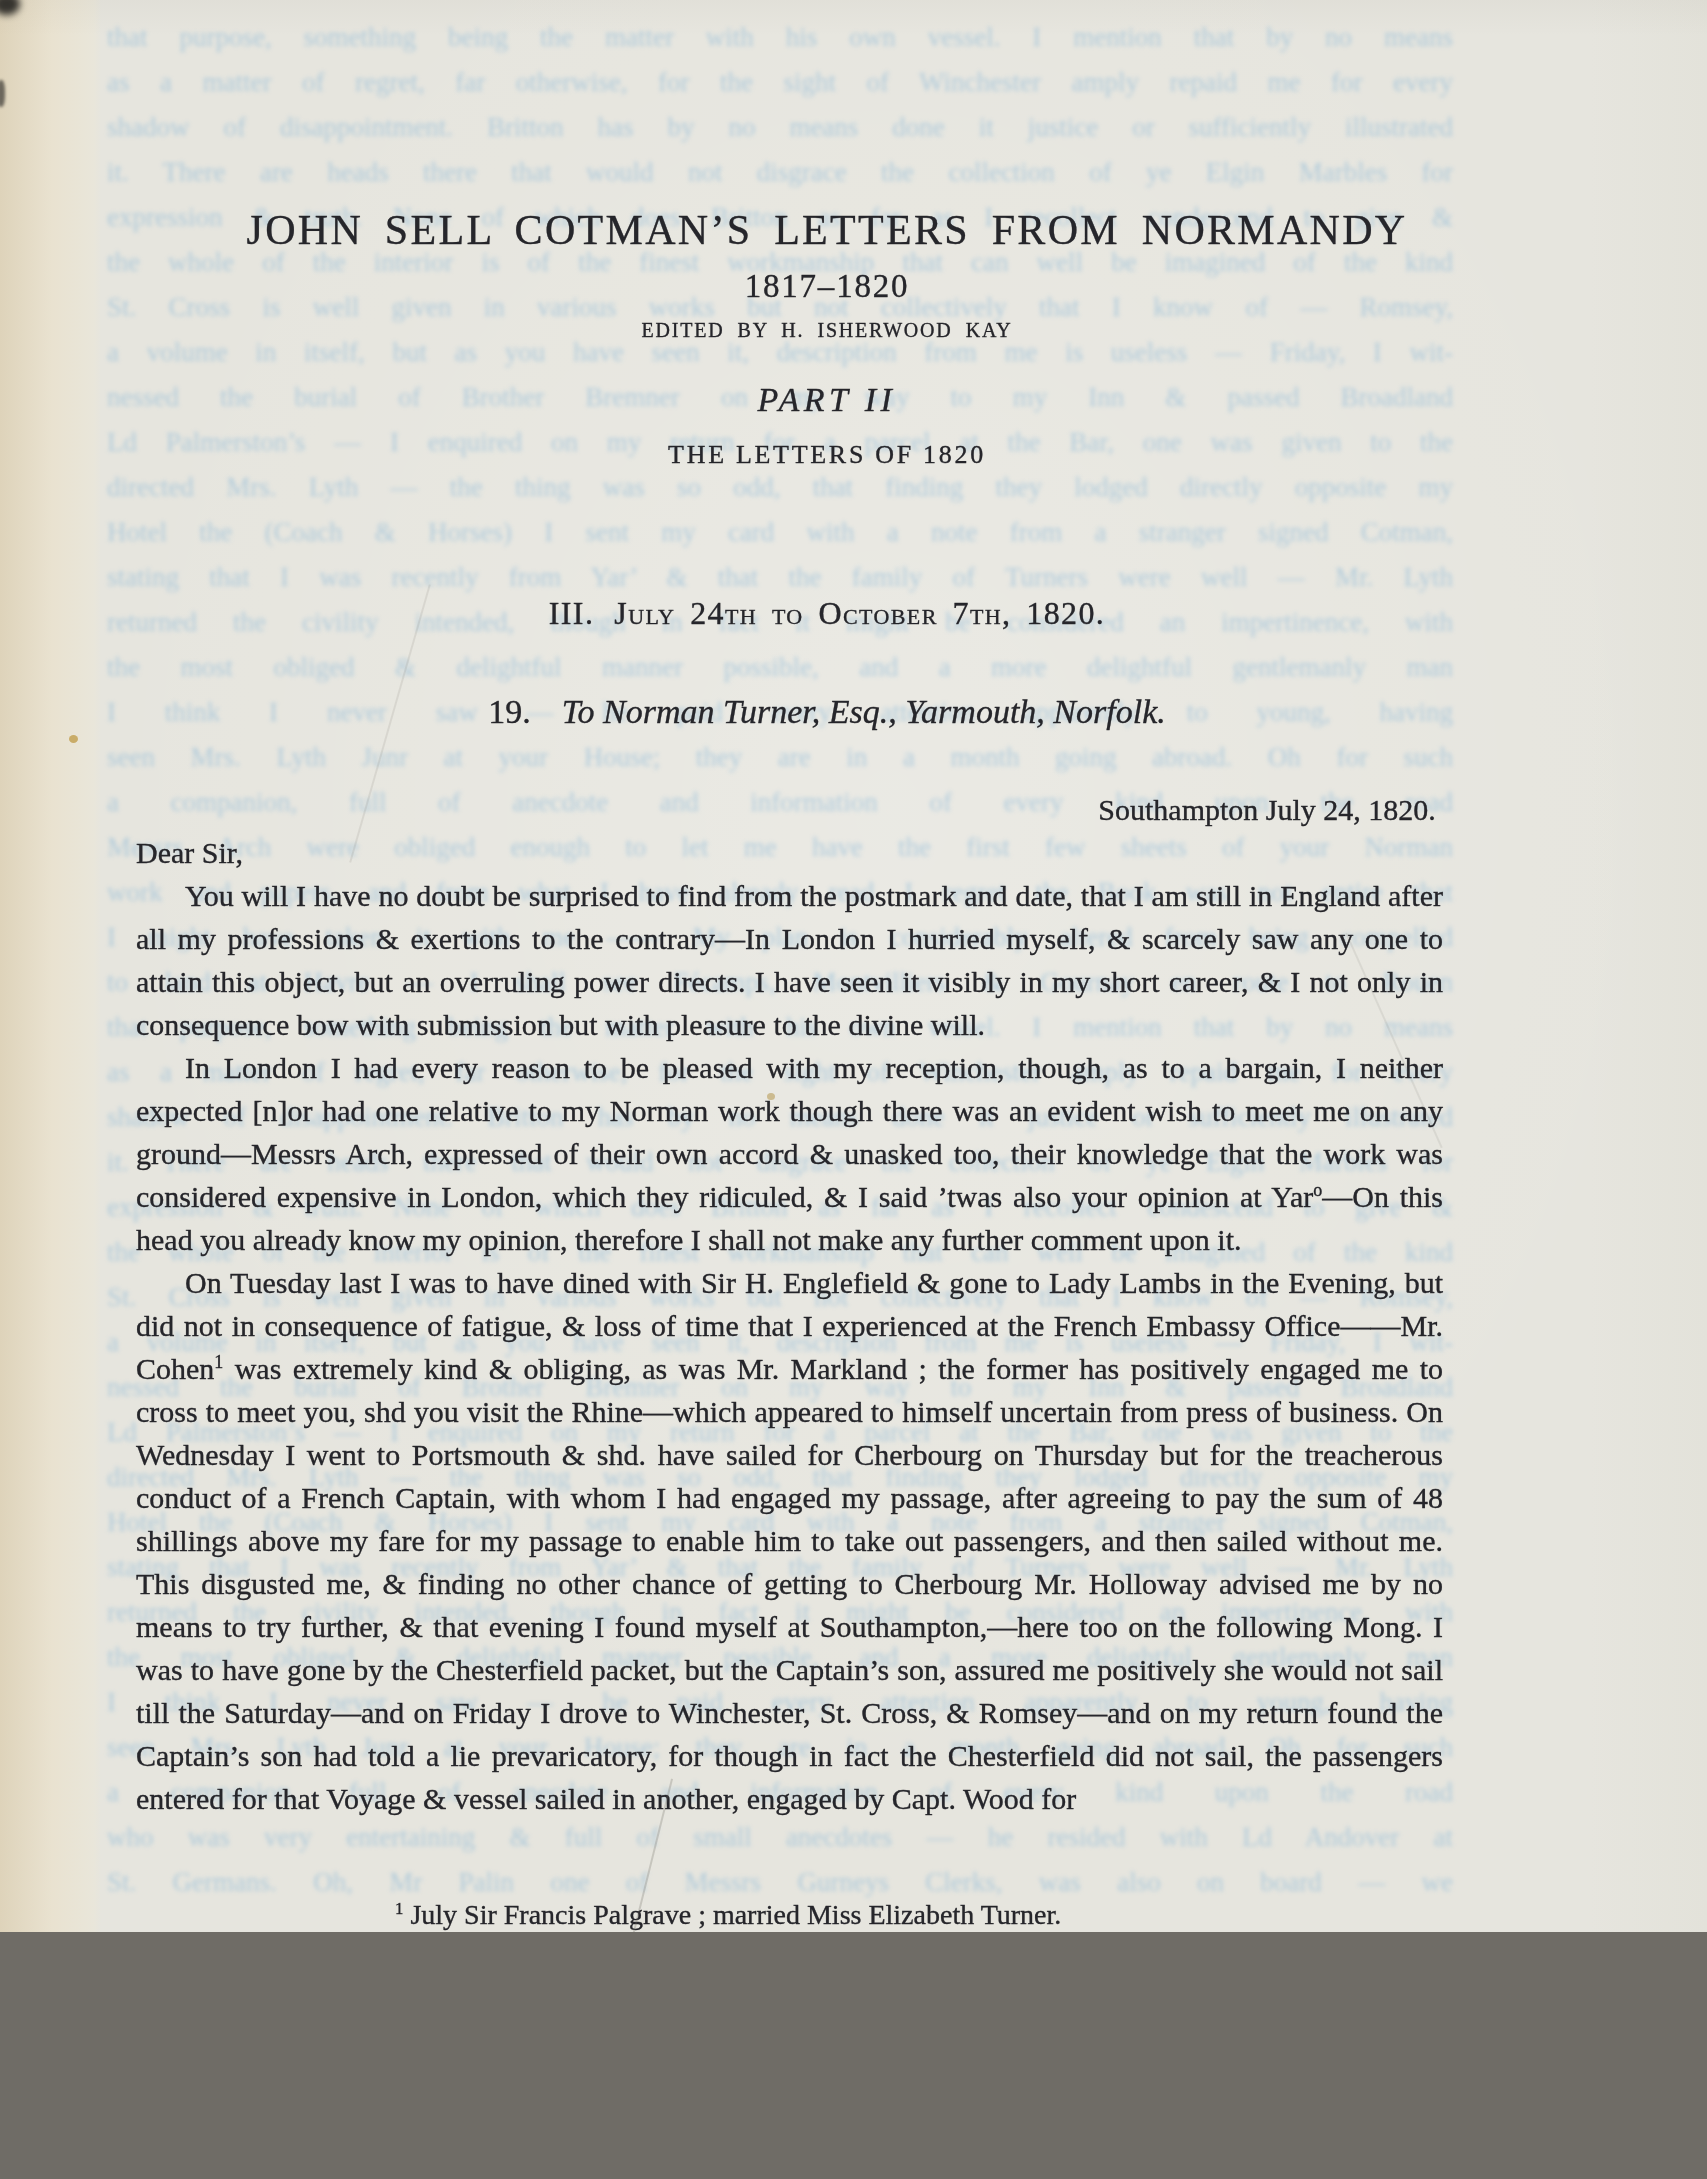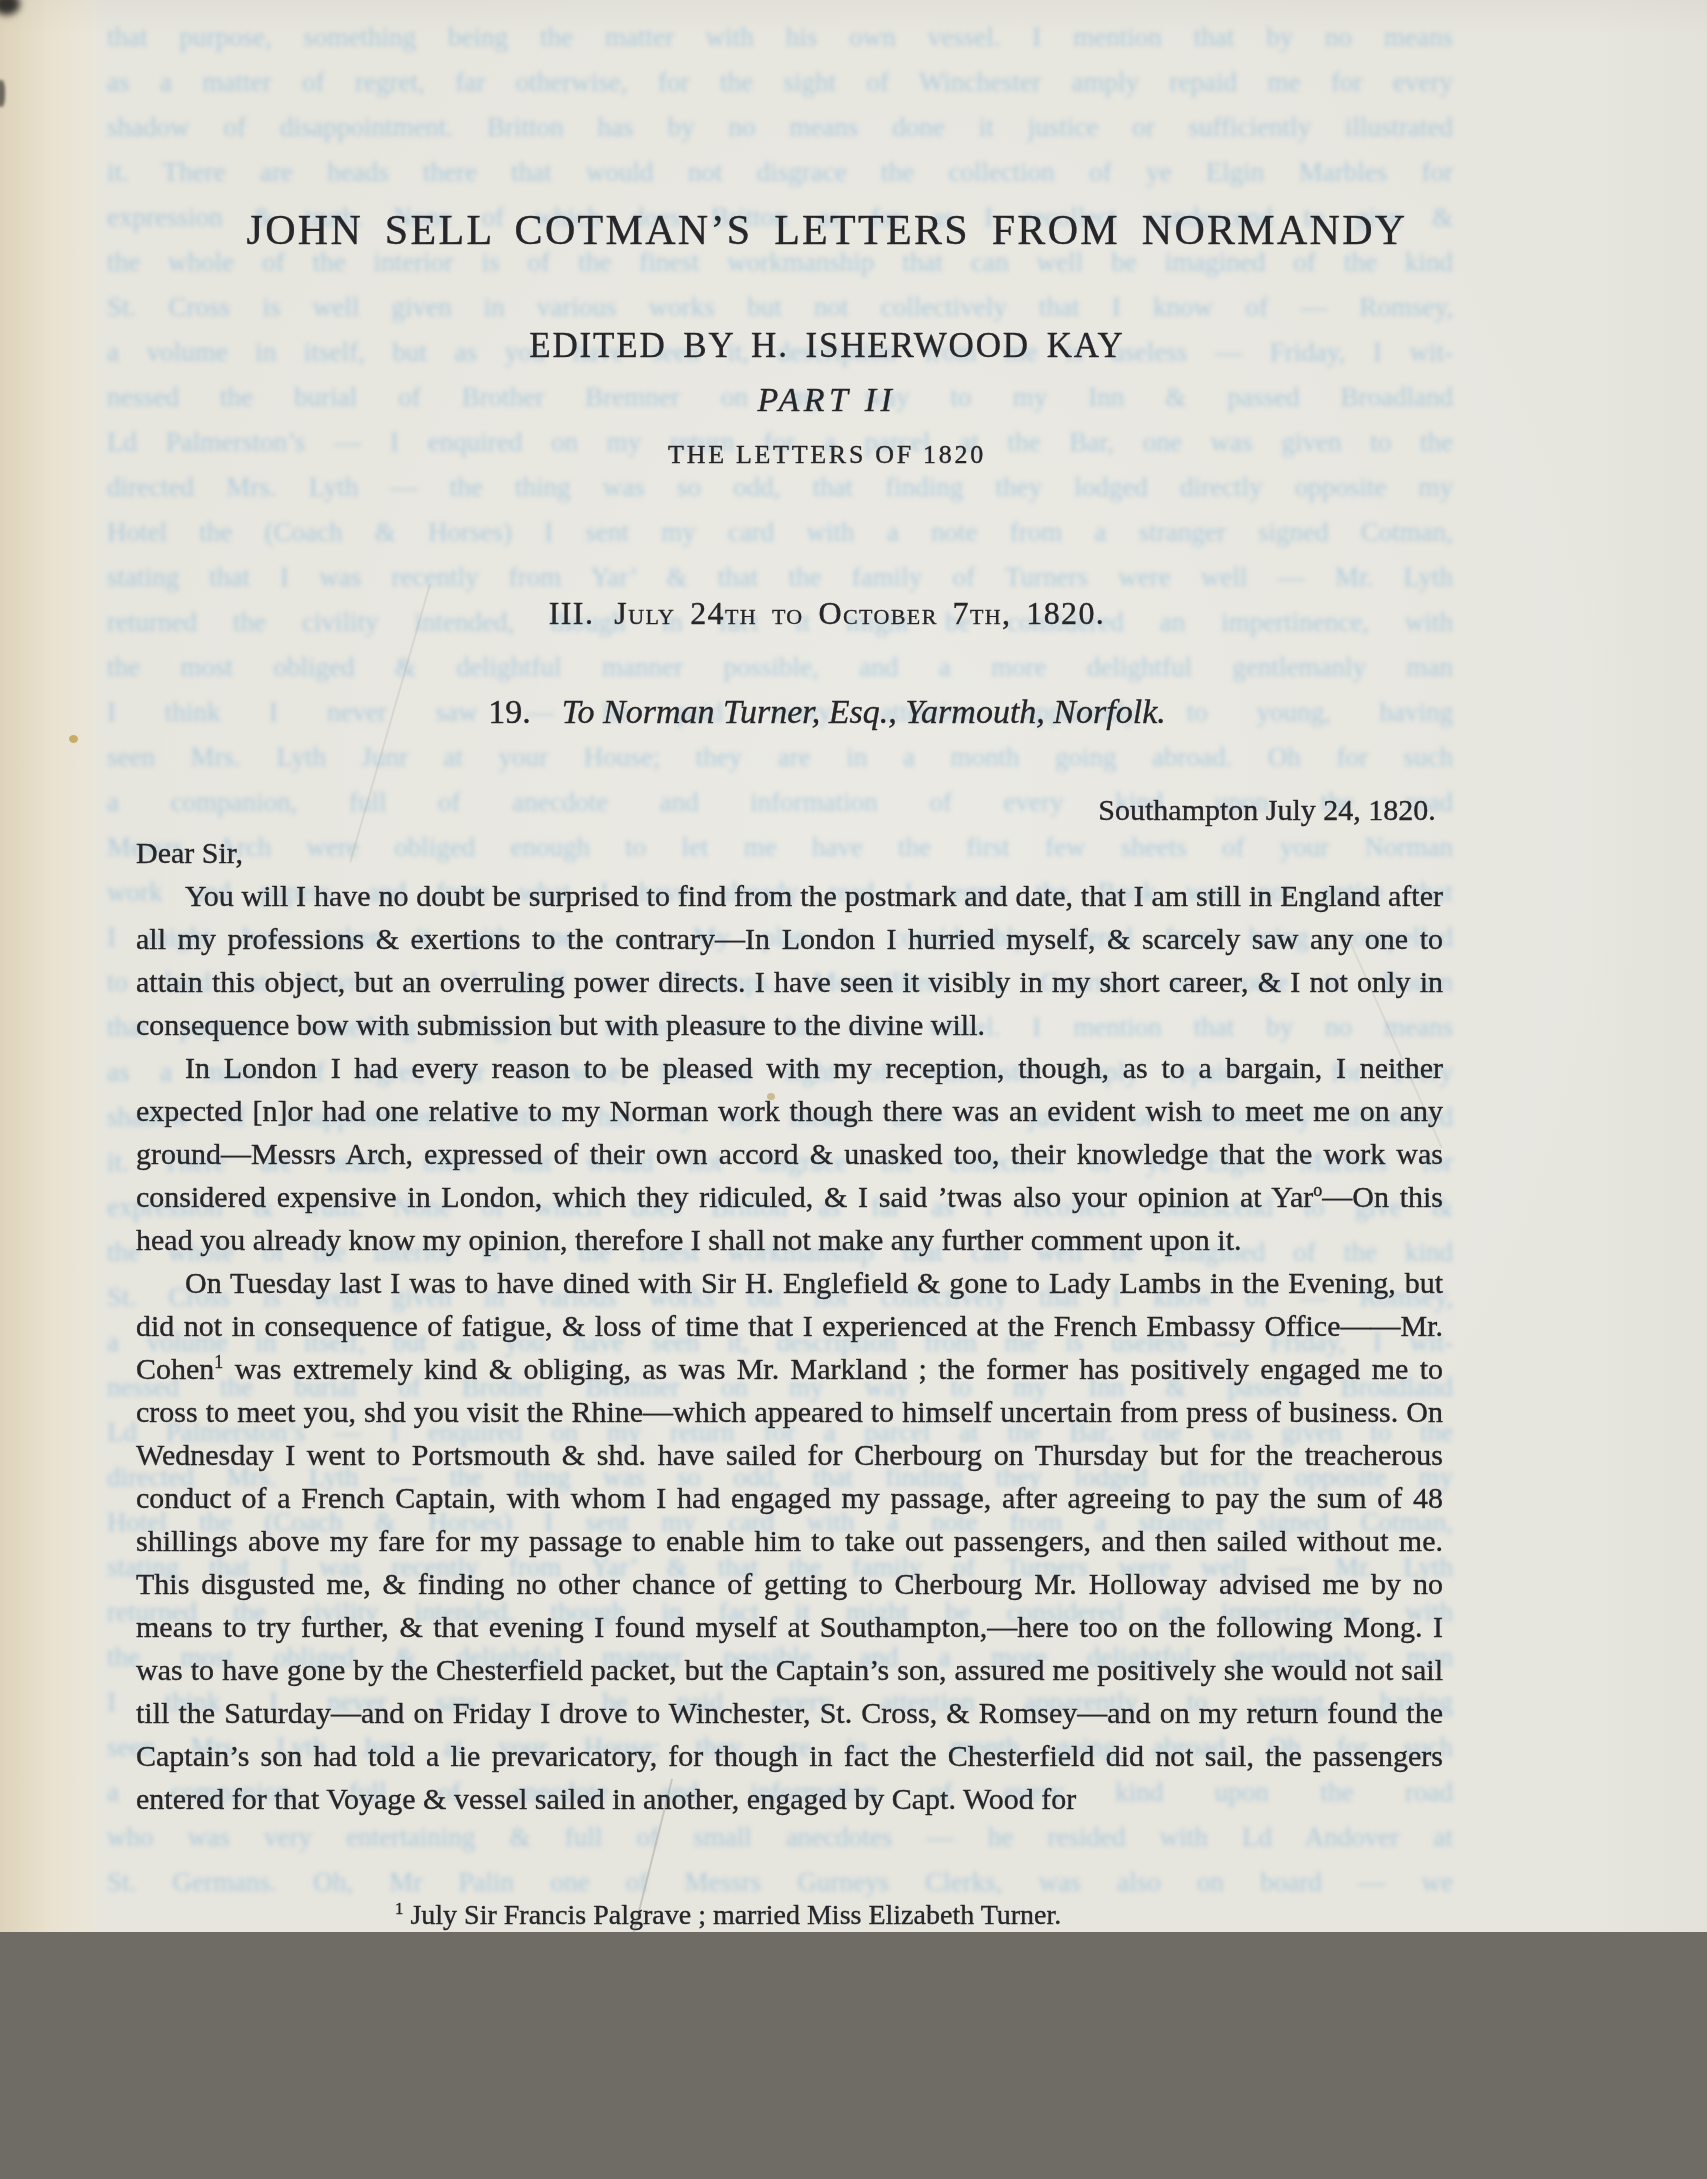--- a/index.html
+++ b/index.html
@@ -16,21 +16,21 @@
     position:absolute;left:107px;top:14.5px;width:1346px;
     color:#7fb2d6;opacity:0.52;filter:blur(2.2px);
     font-size:27px;line-height:45px;pointer-events:none;
   }
   .bleed-line{white-space:nowrap;overflow:hidden;text-align:justify;text-align-last:justify;width:100%;}
   
   .ink{color:#26262b;-webkit-text-stroke:0.3px rgba(35,35,40,0.85);text-shadow:0 0 0.7px rgba(40,40,45,0.35);}
   .center-col{position:absolute;left:58px;width:1538px;text-align:center;line-height:1;}
   .title{top:209px;font-size:42px;letter-spacing:2.3px;word-spacing:9px;}
   .daterange{top:270px;font-size:33px;letter-spacing:1.8px;}
-  .edited{top:328px;font-size:35px;letter-spacing:1.8px;word-spacing:6.3px;}
+  .edited{top:320px;font-size:20px;letter-spacing:1.8px;word-spacing:6.3px;}
   .part{top:383px;font-size:34px;letter-spacing:4.5px;font-style:italic;}
   .sub{top:442px;font-size:26px;letter-spacing:2.7px;}
   .section{top:597px;font-size:32px;font-variant:small-caps;letter-spacing:1.4px;word-spacing:5.4px;}
   .section .numeral{font-variant:normal;margin-right:20px;}
   .letterhead{top:695px;font-size:34px;}
   .letterhead .num{margin-right:31px;}
   .letterhead .addr{font-style:italic;}
   .bodycol{
     position:absolute;left:136px;top:774px;width:1307px;
     font-size:30px;line-height:43px;
@@ -101,20 +101,21 @@
       <div class="bleed-line">returned the civility intended, though in fact it might be considered an impertinence, with</div>
       <div class="bleed-line">the most obliged &amp; delightful manner possible, and a more delightful gentlemanly man</div>
       <div class="bleed-line">I think I never saw — he paid every attention apparently to young, having</div>
       <div class="bleed-line">seen Mrs. Lyth Junr at your House; they are in a month going abroad.  Oh for such</div>
       <div class="bleed-line">a companion, full of anecdote and information of every kind upon the road</div>
       <div class="bleed-line">who was very entertaining &amp; full of small anecdotes — he resided with Ld Andover at</div>
       <div class="bleed-line">St. Germans.  Oh, Mr Palin one of Messrs Gurneys Clerks, was also on board — we</div>
     </div>
 
   <div class="ink center-col title">JOHN SELL COTMAN’S LETTERS FROM NORMANDY</div>
+  <div class="ink center-col daterange">1817–1820</div>
   <div class="ink center-col edited">EDITED BY H. ISHERWOOD KAY</div>
   <div class="ink center-col part">PART II</div>
   <div class="ink center-col sub">THE LETTERS OF 1820</div>
 
   <div class="ink center-col section">
     <span class="numeral">III.</span><span>July 24th to October 7th, 1820.</span>
   </div>
 
   <div class="ink center-col letterhead">
     <span class="num">19.</span><span class="addr">To Norman Turner, Esq., Yarmouth, Norfolk.</span>

